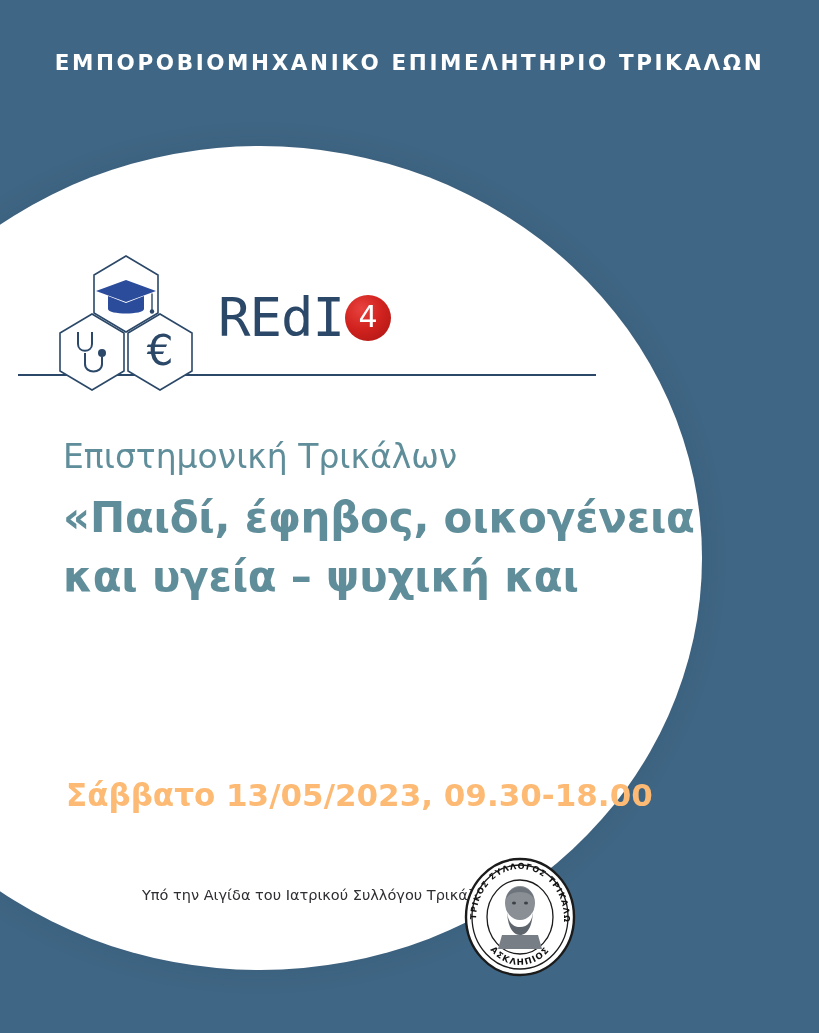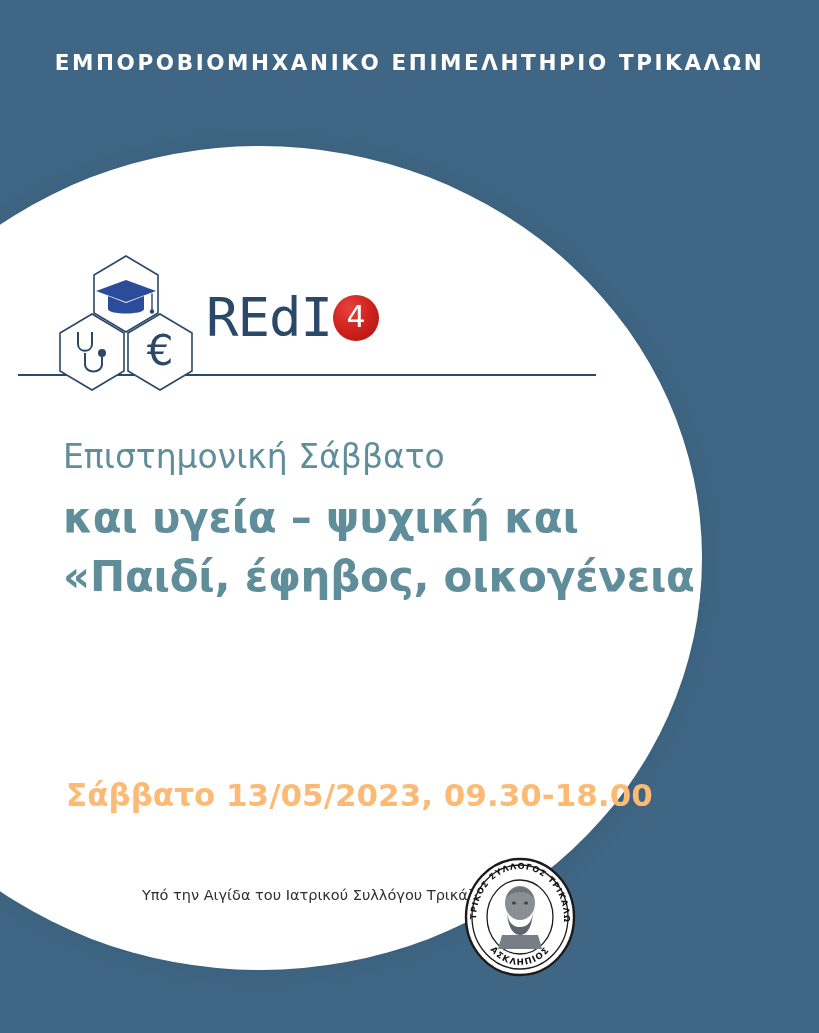--- a/index.html
+++ b/index.html
@@ -75,21 +75,21 @@
   }
   .hexes {
     position: absolute;
     left: 22px;
     top: 0px;
     width: 172px;
     height: 140px;
   }
   .wordmark {
     position: absolute;
-    left: 188px;
+    left: 200px;
     top: 18px;
     height: 96px;
     display: flex;
     align-items: center;
   }
   .wm-text {
     font-family: "DejaVu Sans Mono", "Liberation Mono", monospace;
     font-size: 54px;
     font-weight: 400;
     color: #2b4868;
@@ -219,25 +219,25 @@
 
       <div class="wordmark">
         <span class="wm-text">REdI</span>
         <span class="wm-badge">
           <span>4</span>
         </span>
       </div>
 
     </div>
 
-    <div class="kicker">Επιστημονική Σάββατο</div>
+    <div class="kicker">Επιστημονική Τρικάλων</div>
 
     <div class="headline">
+      <div>«Παιδί, έφηβος, οικογένεια</div>
       <div>και υγεία – ψυχική και</div>
-      <div>«Παιδί, έφηβος, οικογένεια</div>
     </div>
 
     <div class="date-line">Σάββατο 13/05/2023, 09.30-18.00</div>
 
     <div class="auspices">Υπό την Αιγίδα του Ιατρικού Συλλόγου Τρικάλων</div>
 
     <div class="seal">
       <svg width="116" height="120" viewBox="0 0 116 120">
         <defs>
           <path id="arcTop" d="M 14,62 A 44,50 0 0 1 102,62" fill="none"></path>

